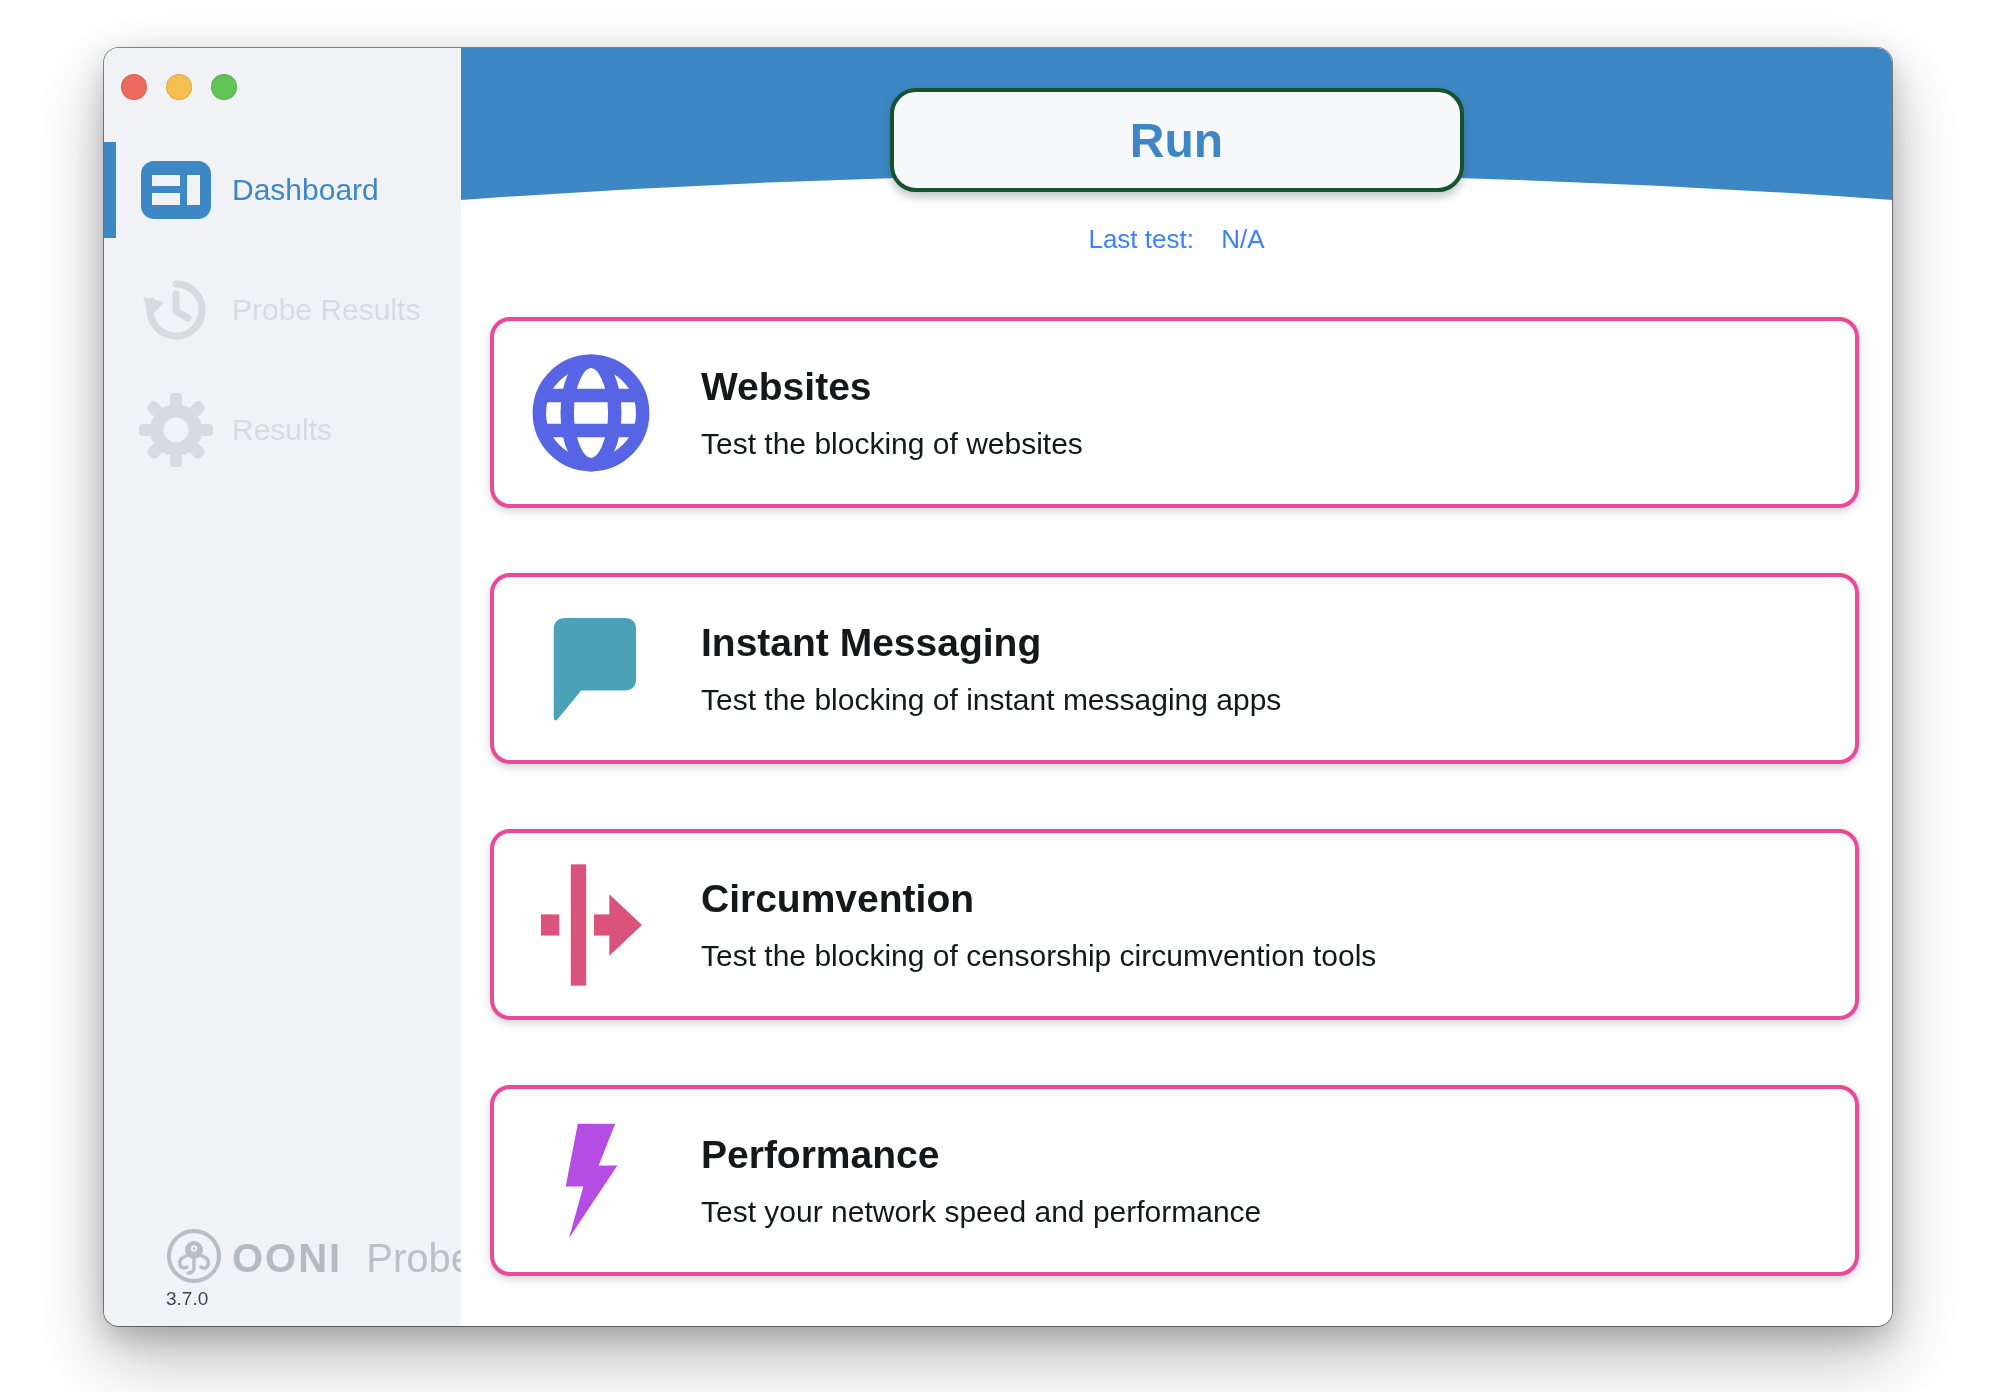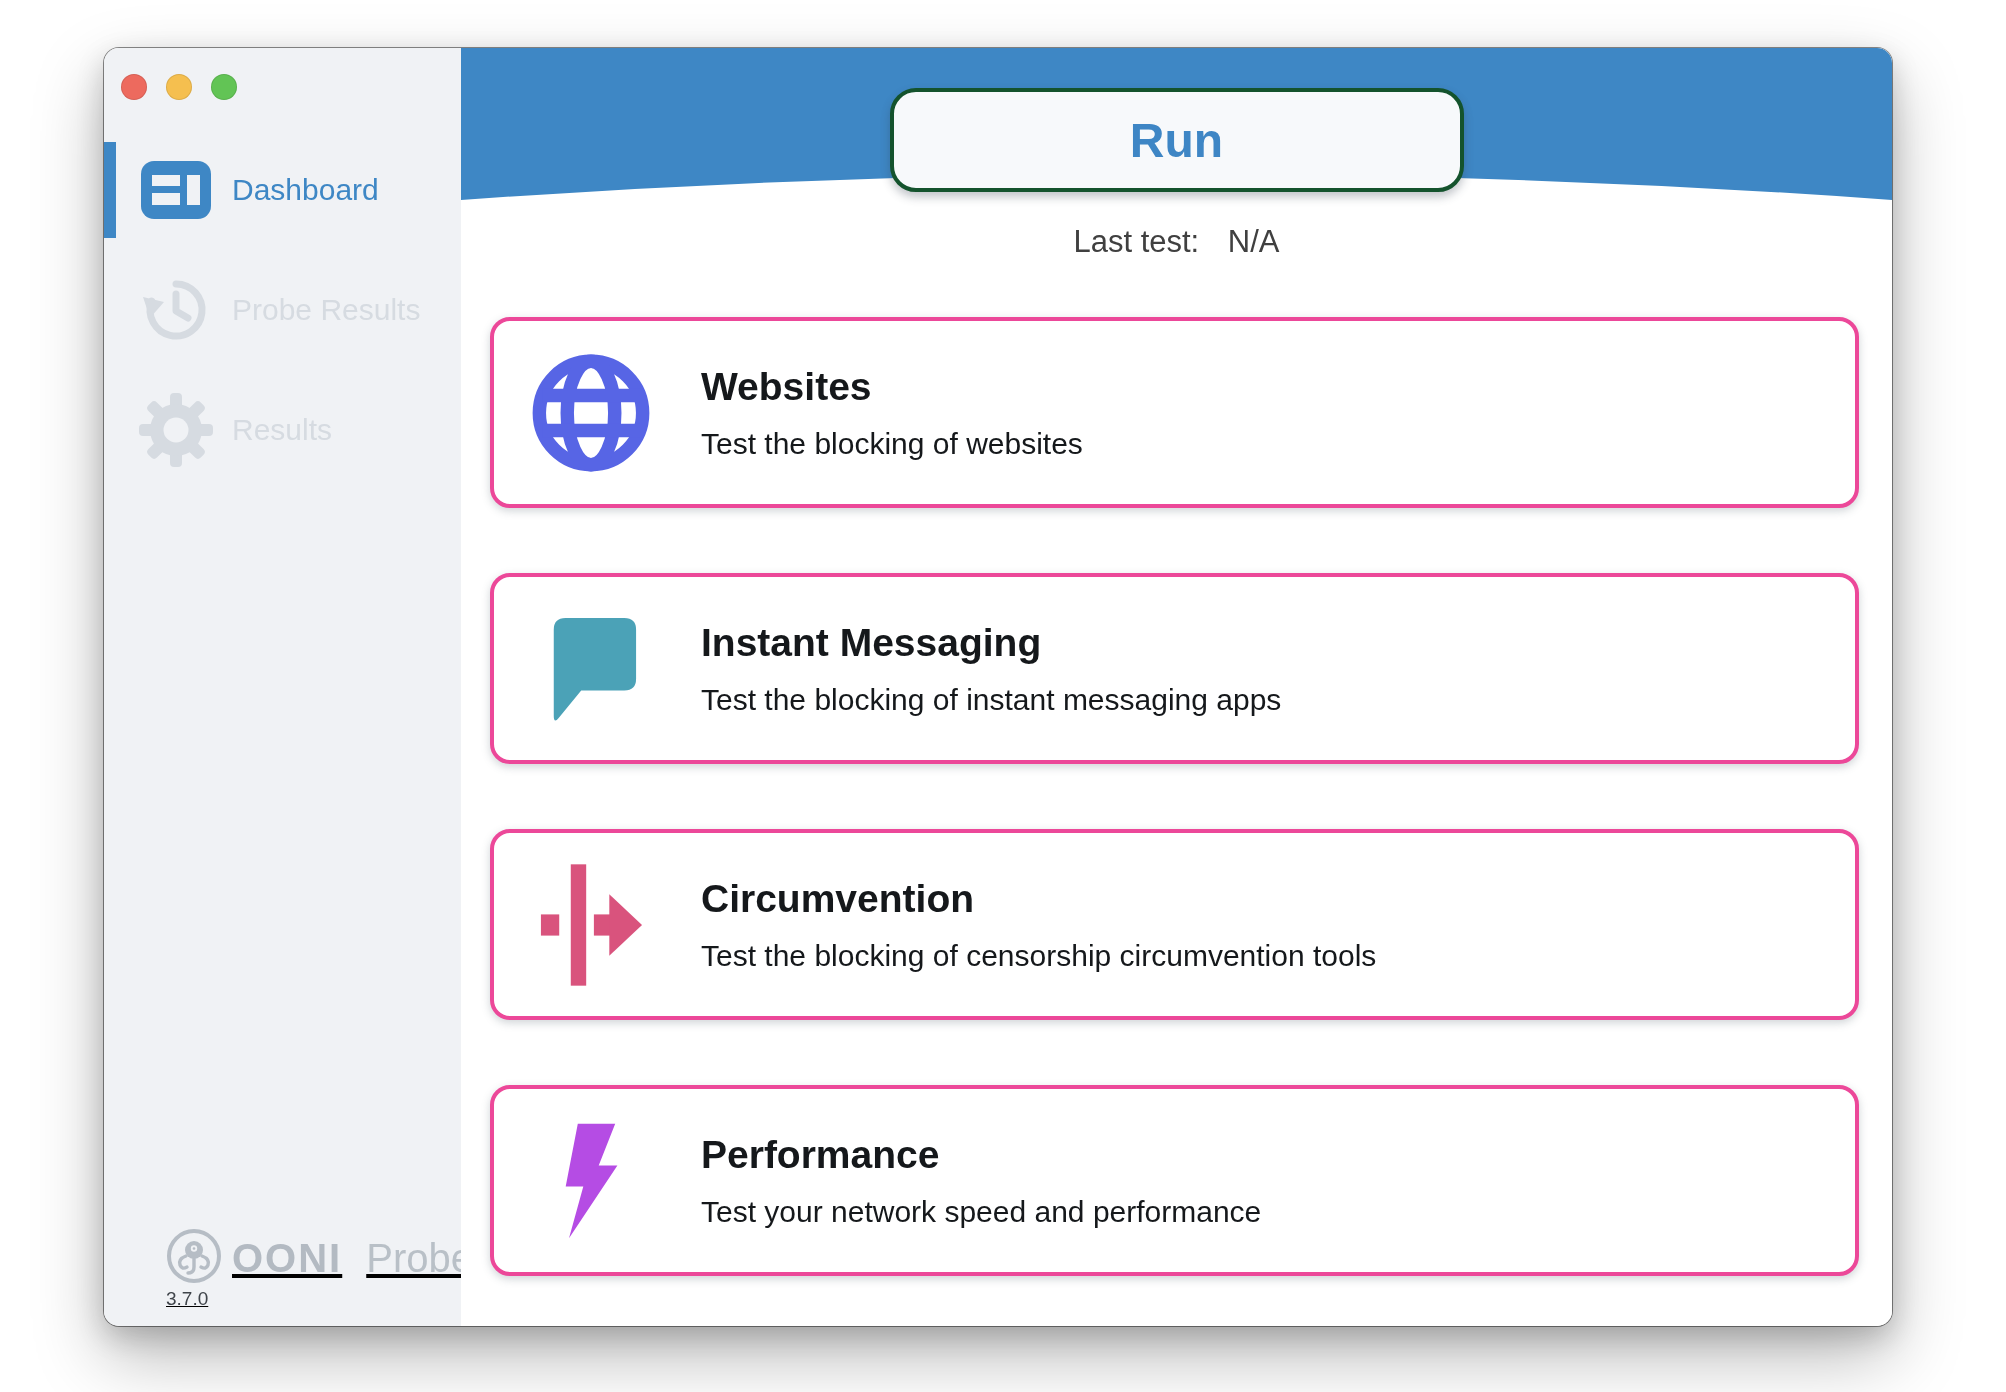--- a/index.html
+++ b/index.html
@@ -23,21 +23,21 @@
                   box-shadow: inset 0 0 0 1px rgba(0,0,0,0.10); }
 
   .nav { position:absolute; top:82px; left:0; right:0; }
   .nav-item { position:relative; height:120px; display:flex; align-items:center; cursor:pointer;padding-left:8px; }
   .nav-item .nav-icon { position:absolute; left:34px; width:76px; display:flex; justify-content:center; }
   .nav-item .nav-label { position:absolute; left:128px; font-size:30px; font-weight:500; }
   .nav-item.active .nav-label { color:#3e87c5; }
   .nav-item.inactive .nav-label { color:#d6dbe1; }
   .active-bar { position:absolute; left:0; top:12px; width:12px; height:96px; background:#3e87c5; }
 
-  .sidebar-footer { position:absolute; left:62px; bottom:16px; width:280px;text-decoration:underline; }
+  .sidebar-footer { position:absolute; left:62px; bottom:16px; width:280px; }
   .brand-row { display:flex; align-items:center; }
   .brand-ooni { font-size:40px; font-weight:800; color:#b3bac2; letter-spacing:2px; margin-left:10px; }
   .brand-divider { width:3px; height:46px; background:#bfc6cd; margin:0 11px 0 13px; }
   .brand-probe { font-size:40px; font-weight:300; color:#b9c0c7; }
   .version-row { font-size:19px; color:#3f444a; margin-top:0; padding-right:2px; }
 
   
   .content { position:absolute; left:357px; top:0; right:0; bottom:0; background:#ffffff; }
   .blue-header { position:absolute; top:0; left:0; right:0; height:158px; background:#3e87c5; }
   .blue-header svg.arc { position:absolute; left:0; bottom:-1px; width:100%; height:65px; display:block; }
@@ -46,21 +46,21 @@
     position:absolute; top:40px; left:50%; transform:translateX(-50%);
     width:574px; height:104px; border-radius:26px;
     background:#f7f9fb; border:4px solid #14532d;
     box-shadow: 0 5px 10px rgba(50,60,75,0.30);
     display:flex; align-items:center; justify-content:center;
     cursor:pointer; z-index:5;
   }
   .run-button .run-label { font-size:48px; font-weight:700; color:#3e86c5; }
 
   .last-test { position:absolute; top:176px; left:0; right:0; text-align:center;
-               font-size:31px; color:#404040; }
+               font-size:26px; color:#3b82f6; }
   .last-test .lt-value { margin-left:20px; }
 
   .cards { position:absolute; top:269px; left:29px; right:33px; }
   .card {
     height:191px; border-radius:20px; background:#ffffff;
     border:4px solid #ec4899;
     box-shadow: 0 3px 9px rgba(110,120,130,0.32);
     margin-bottom:65px;
     display:flex; align-items:center;
     cursor:pointer;

